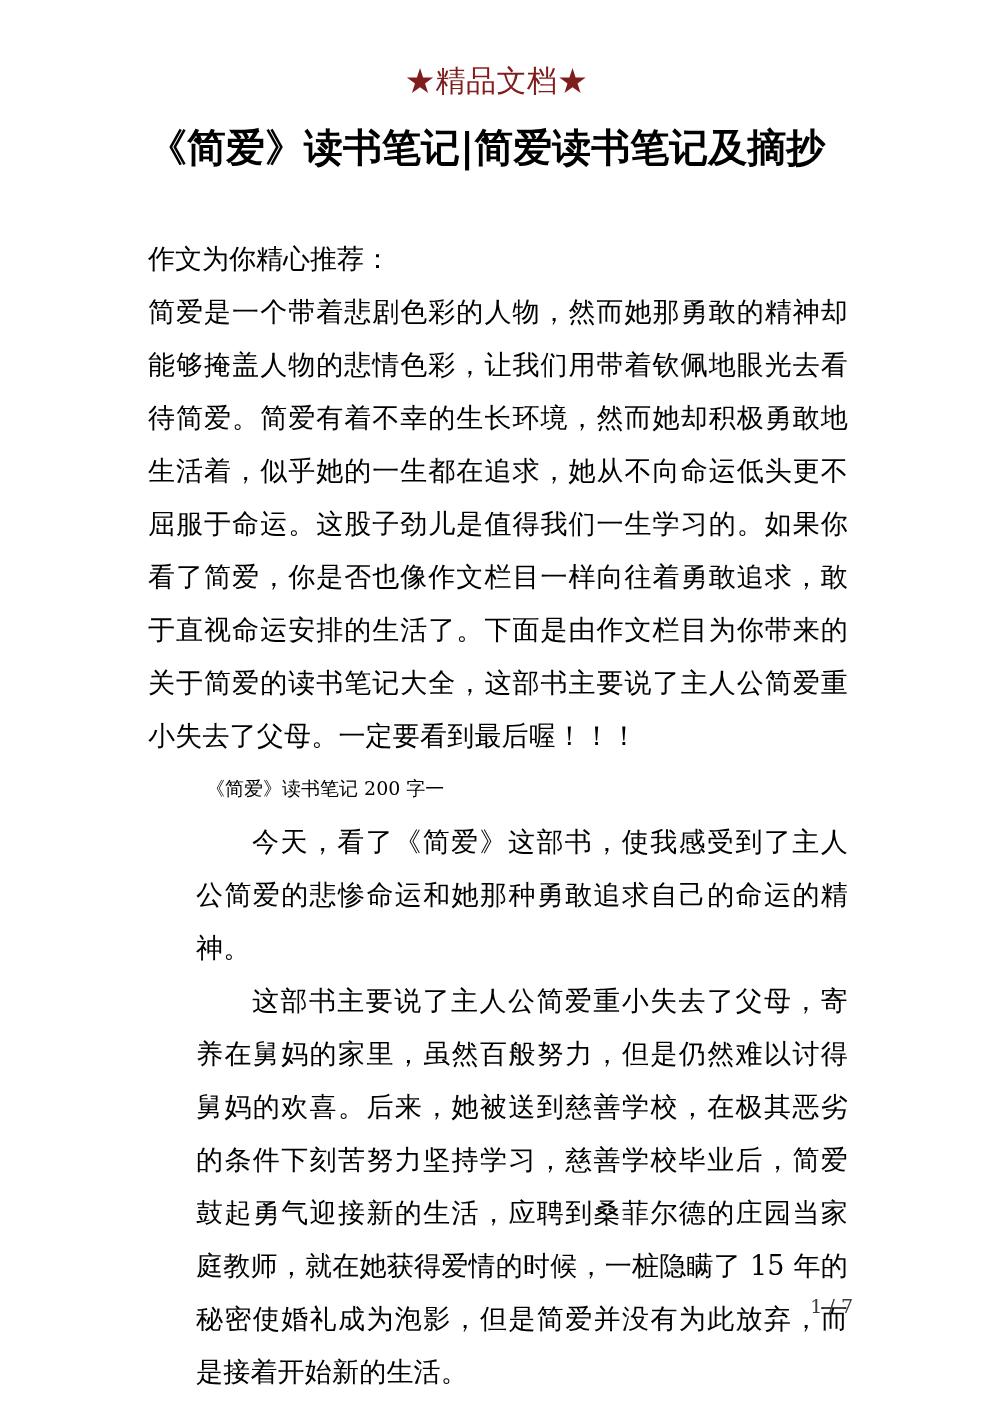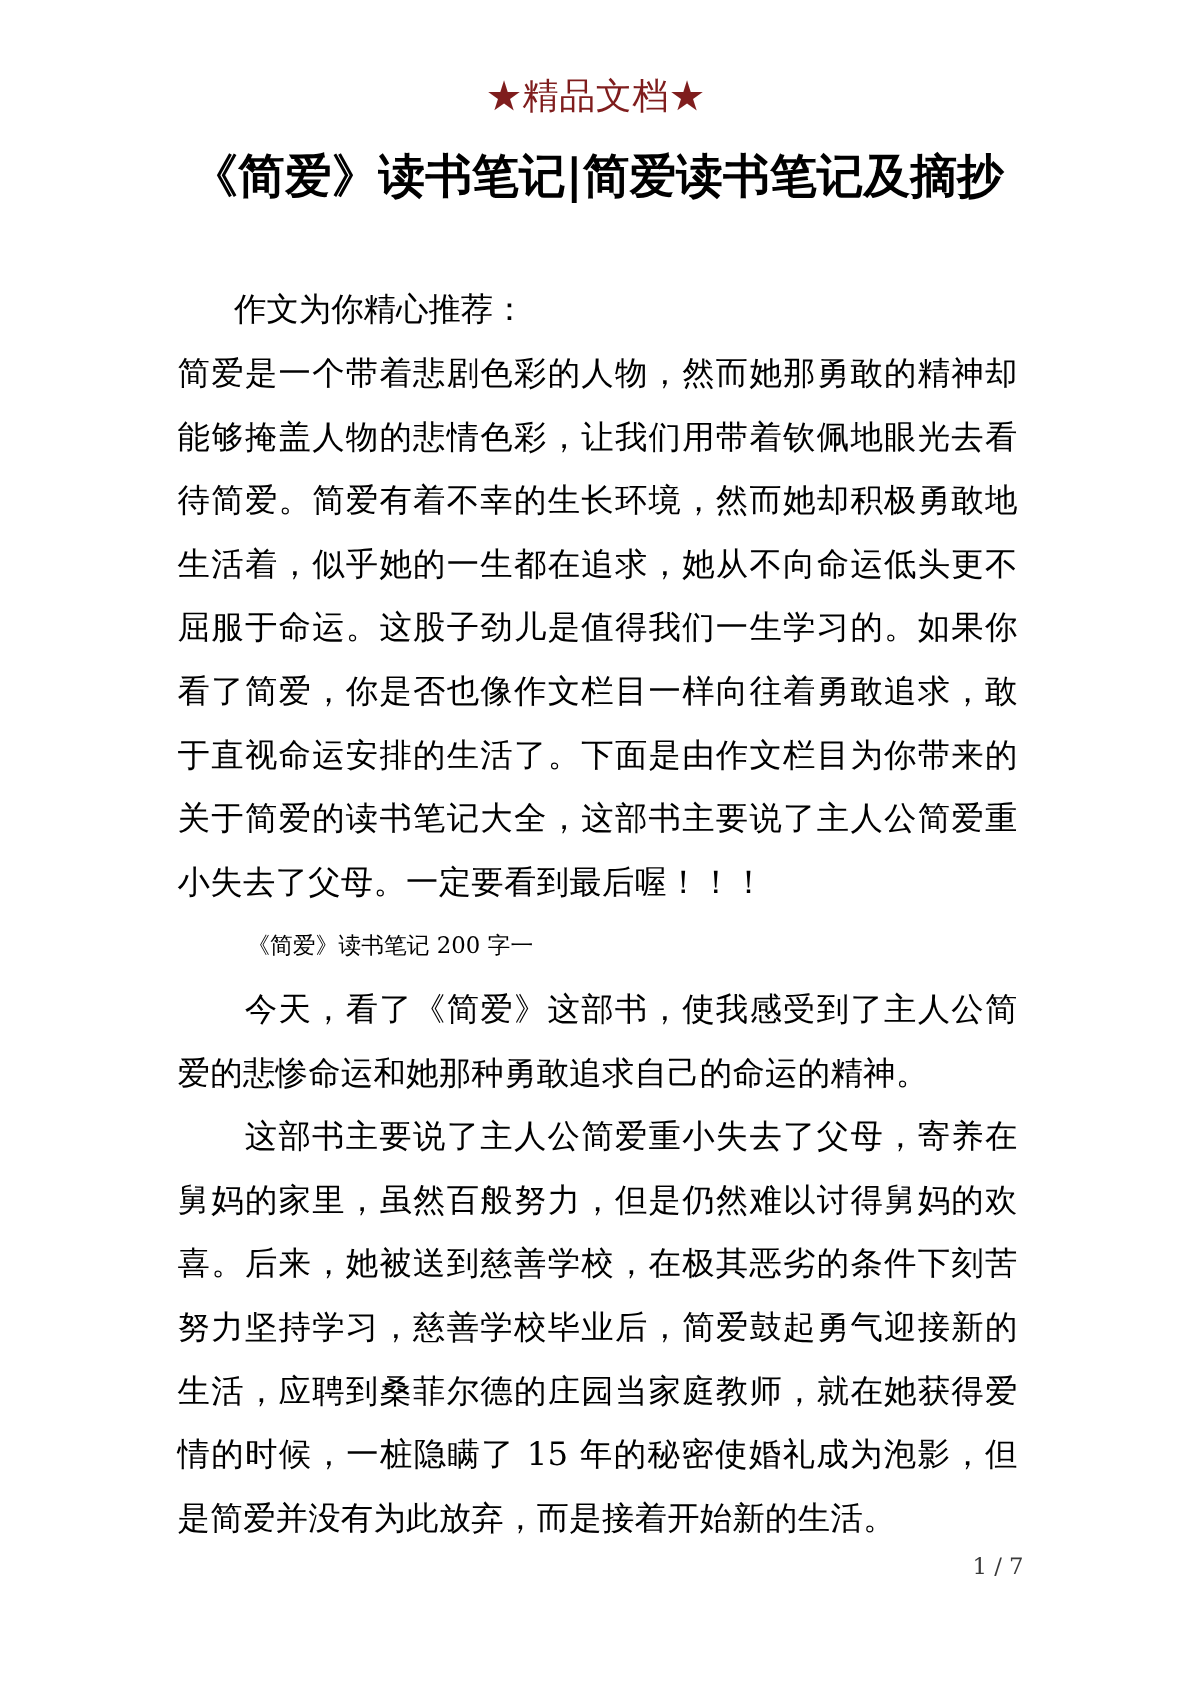--- a/index.html
+++ b/index.html
@@ -38,21 +38,20 @@
     letter-spacing: 0.5px;
     color: #7f1d1d;
   }
 
   
   .doc-title {
     position: absolute;
     left: 148px;
     top: 122px;
     width: 700px;
-    text-align: center;
     font-family: "DejaVu Serif", "Liberation Serif", serif;
     font-weight: 700;
     font-size: 39px;
     line-height: 50px;
     letter-spacing: 0px;
     color: #000000;
   }
 
   
   .body-block {
@@ -69,31 +68,32 @@
     color: #000000;
     text-align: justify;
     text-justify: inter-character;
     margin: 0;
     letter-spacing: 0.2px;
     white-space: pre-wrap;
   }
 
   .para.indent2 {
     text-indent: 56px;
+    margin-left: 48px;
   }
 
   .recommend-line {
     font-family: "DejaVu Serif", "Liberation Serif", serif;
     font-size: 27px;
     line-height: 53px;
     color: #000000;
     display: flex;
     align-items: baseline;
   }
-  .recommend-label { white-space: pre; margin-left: 47px; }
+  .recommend-label { white-space: pre; }
   .recommend-links {
     margin-left: 78px;
     white-space: pre;
   }
   .rec-link { padding: 0 0px; }
   .rec-gap { display: inline-block; width: 22px; }
 
   .subhead {
     font-family: "DejaVu Serif", "Liberation Serif", serif;
     font-size: 19px;

